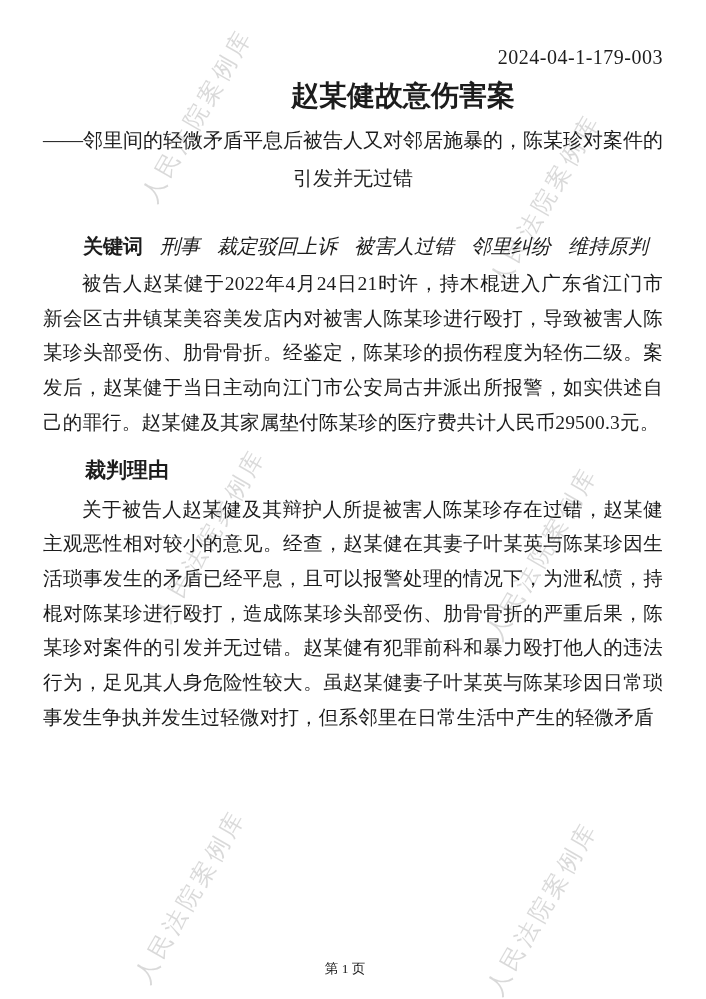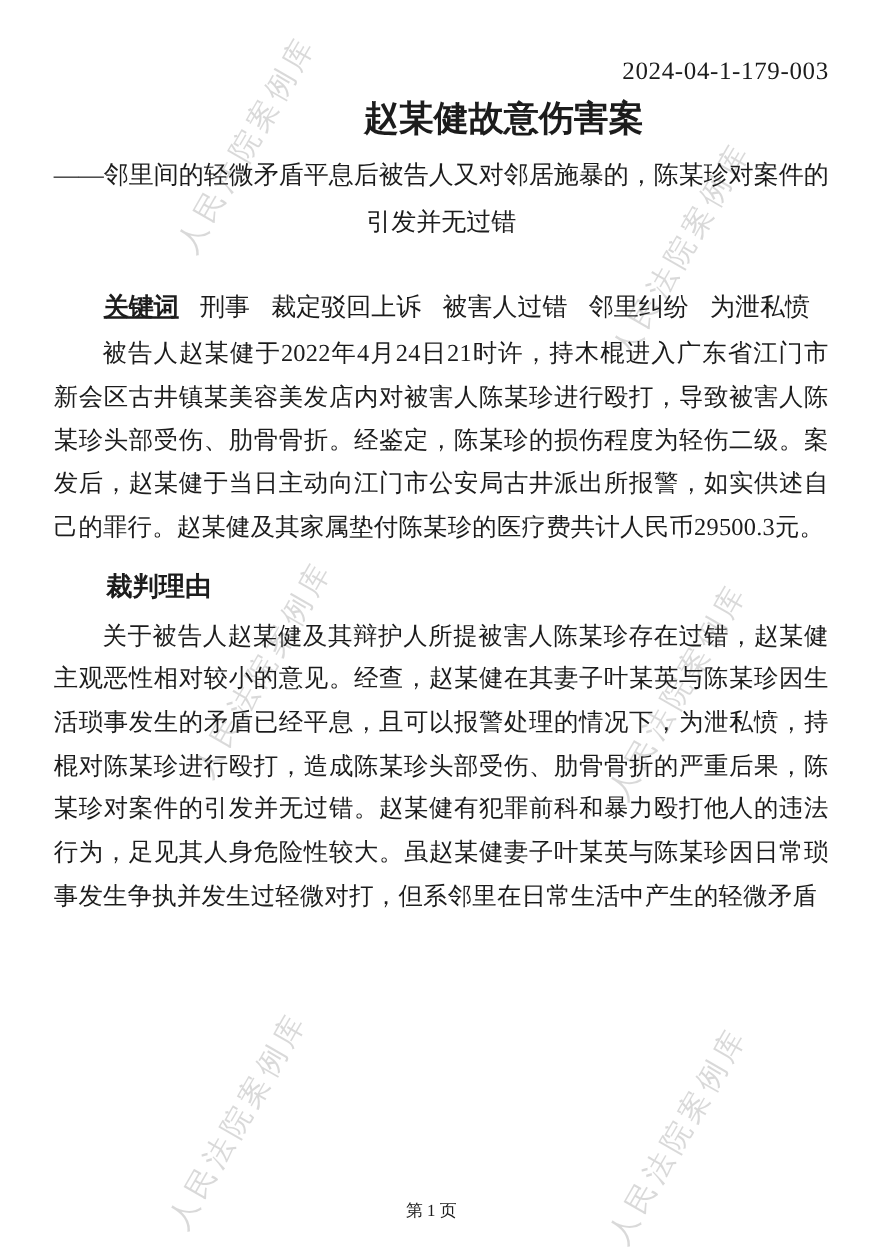--- a/index.html
+++ b/index.html
@@ -68,23 +68,22 @@
   }
   .keywords-line {
     margin: 36px 0 0 0;
     font-size: 20px;
     line-height: 26px;
     text-indent: 2em;
   }
   .kw-label {
     font-family: "Liberation Sans", "DejaVu Sans", sans-serif;
     font-weight: bold;
-    text-decoration: underline;
   }
-  .kw { margin-left: 0.85em; }
+  .kw { margin-left: 0.85em; font-style: italic; }
   .kw:first-of-type { margin-left: 0.3em; }
   .section-heading {
     margin: 8px 0 0 0;
     font-family: "Liberation Sans", "DejaVu Sans", sans-serif;
     font-size: 21px;
     font-weight: bold;
     line-height: 30px;
     text-indent: 2em;
   }
   .section-heading.second { margin-top: 14px; }
@@ -124,21 +123,21 @@
 
   <div class="content">
 
     <div class="doc-number">2024-04-1-179-003</div>
 
     <h1 class="case-title">赵某健故意伤害案</h1>
 
     <div class="case-subtitle">——邻里间的轻微矛盾平息后被告人又对邻居施暴的，陈某珍对案件的引发并无过错</div>
 
     <div class="keywords-line">
-      <span class="kw-label">关键词</span><span class="kw">刑事</span><span class="kw">裁定驳回上诉</span><span class="kw">被害人过错</span><span class="kw">邻里纠纷</span><span class="kw">为泄私愤</span>
+      <span class="kw-label">关键词</span><span class="kw">刑事</span><span class="kw">裁定驳回上诉</span><span class="kw">被害人过错</span><span class="kw">邻里纠纷</span><span class="kw">维持原判</span>
     </div>
 
 
     <p class="body-para">被告人赵某健于2022年4月24日21时许，持木棍进入广东省江门市新会区古井镇某美容美发店内对被害人陈某珍进行殴打，导致被害人陈某珍头部受伤、肋骨骨折。经鉴定，陈某珍的损伤程度为轻伤二级。案发后，赵某健于当日主动向江门市公安局古井派出所报警，如实供述自己的罪行。赵某健及其家属垫付陈某珍的医疗费共计人民币29500.3元。</p>
 
 
     <h2 class="section-heading second">裁判理由</h2>
 
     <p class="body-para">关于被告人赵某健及其辩护人所提被害人陈某珍存在过错，赵某健主观恶性相对较小的意见。经查，赵某健在其妻子叶某英与陈某珍因生活琐事发生的矛盾已经平息，且可以报警处理的情况下，为泄私愤，持棍对陈某珍进行殴打，造成陈某珍头部受伤、肋骨骨折的严重后果，陈某珍对案件的引发并无过错。赵某健有犯罪前科和暴力殴打他人的违法行为，足见其人身危险性较大。虽赵某健妻子叶某英与陈某珍因日常琐事发生争执并发生过轻微对打，但系邻里在日常生活中产生的轻微矛盾</p>
 

